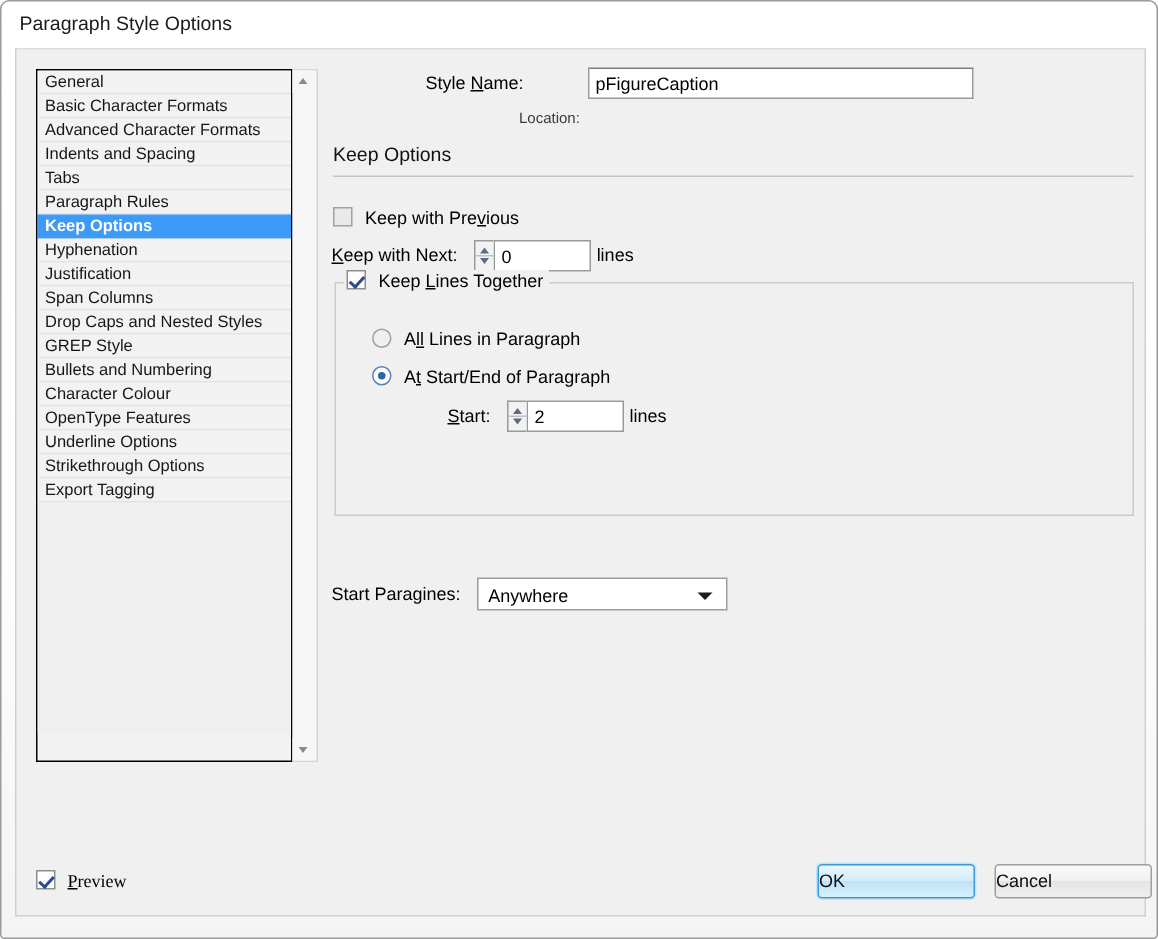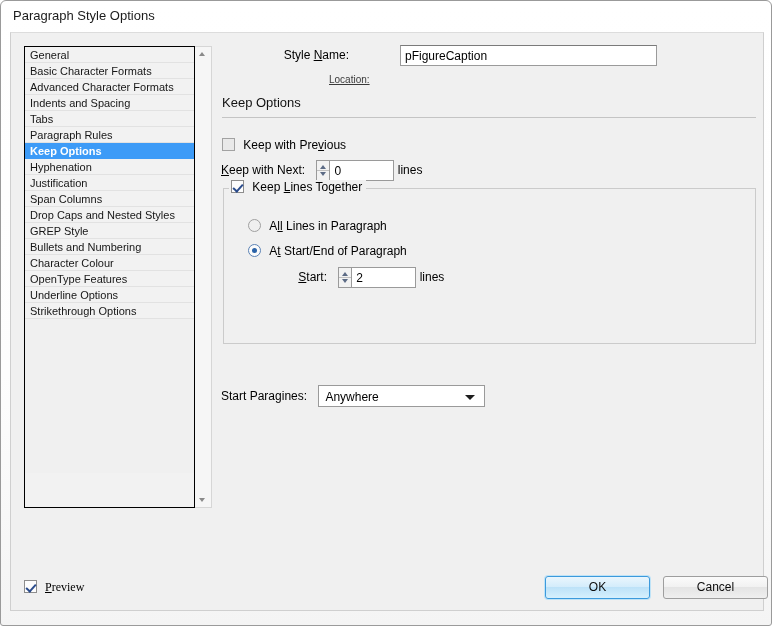--- a/index.html
+++ b/index.html
@@ -143,29 +143,27 @@
     width: 257px; height: 21px;
     box-sizing: border-box;
     background: #ffffff;
     border: 1px solid #9a9a9a;
     border-top-color: #7a7a7a;
     font-family: "Liberation Sans", sans-serif;
     font-size: 12px;
     color: #000;
     padding: 0 4px;
     line-height: 19px;
-    margin-left: 8px;
   }
   #location-label {
     position: absolute;
-    left: 116px; top: 41px;
+    left: 133px; top: 41px;
     font-size: 10px;
     color: #3a3a3a;
     white-space: nowrap;
-    text-decoration: underline;
   }
 
   #section-title {
     position: absolute;
     left: 9px; top: 62px;
     font-size: 13px;
     color: #111;
     white-space: nowrap;
   }
   #section-divider {
@@ -325,21 +323,21 @@
 
   
   #footer-preview { position: absolute; left: 13px; top: 547px; font-family: Liberation Serif, serif; }
   #btn-ok, #btn-cancel {
     position: absolute;
     top: 543px;
     width: 105px; height: 23px;
     box-sizing: border-box;
     font-family: "Liberation Sans", sans-serif;
     font-size: 12px;
-    text-align: center;
+    text-align: left;
     line-height: 21px;
     border-radius: 3px;
     color: #0c0c0c;
   }
   #btn-ok {
     left: 534px;
     background: linear-gradient(to bottom, #eaf6fd 0%, #d3ecfb 48%, #bde2f8 50%, #d6f0fd 100%);
     border: 1px solid #3c9adc;
     box-shadow: 0 0 0 1px #bfe3f7;
   }
@@ -373,20 +371,21 @@
         <div class="cat-item">Hyphenation</div>
         <div class="cat-item">Justification</div>
         <div class="cat-item">Span Columns</div>
         <div class="cat-item">Drop Caps and Nested Styles</div>
         <div class="cat-item">GREP Style</div>
         <div class="cat-item">Bullets and Numbering</div>
         <div class="cat-item">Character Colour</div>
         <div class="cat-item">OpenType Features</div>
         <div class="cat-item">Underline Options</div>
         <div class="cat-item">Strikethrough Options</div>
+        <div class="cat-item">Export Tagging</div>
         <div id="cat-blank" class="cat-item" style="height: 154px;"></div>
       </div>
 
     <div id="list-scrollbar">
       <div class="sb-btn" id="sb-up">
         <span class="sb-arrow"></span>
       </div>
       <div class="sb-btn" id="sb-down">
         <span class="sb-arrow"></span>
       </div>

